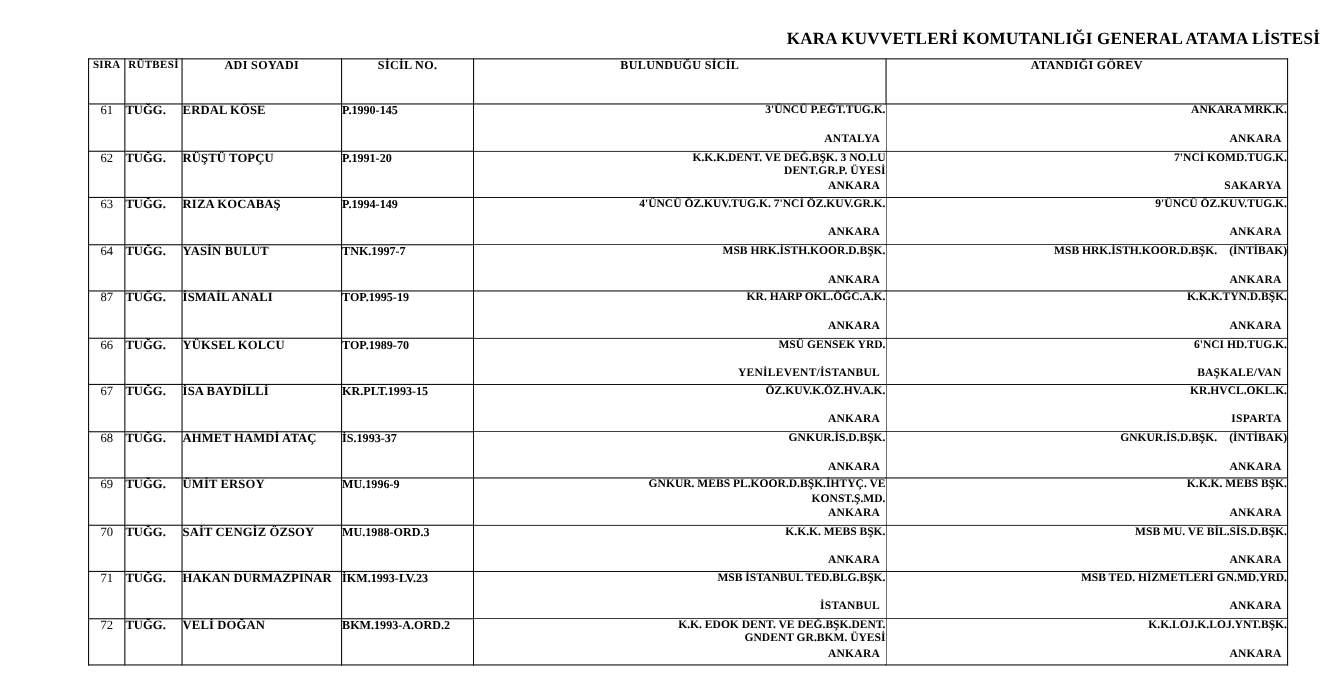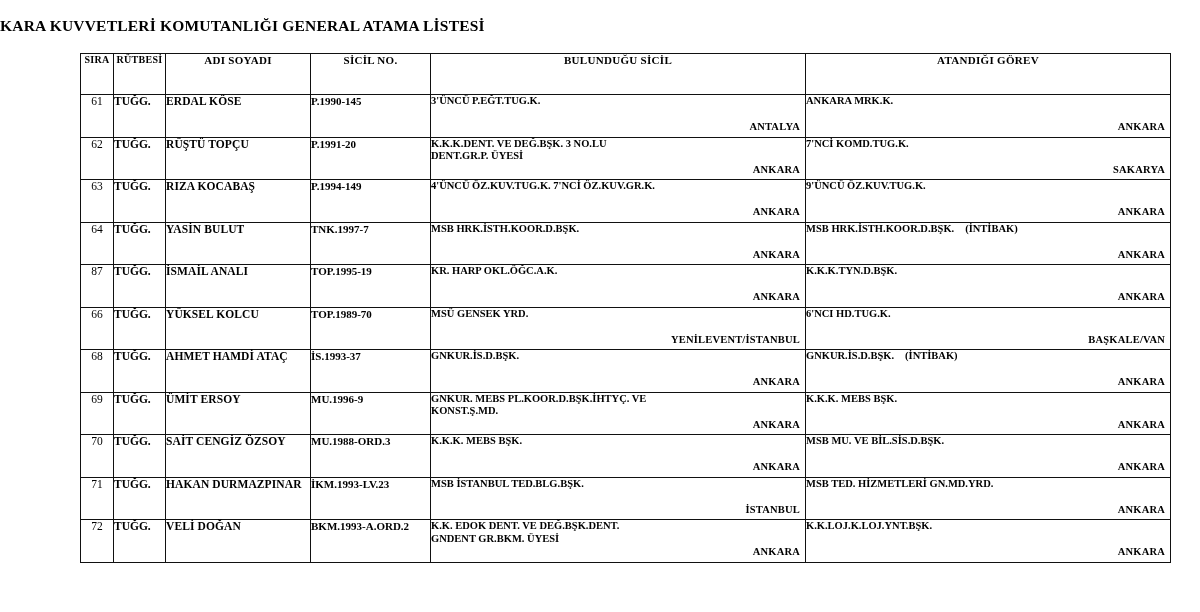--- a/index.html
+++ b/index.html
@@ -16,23 +16,23 @@
   }
   #page {
     position: relative;
     width: 1200px;
     height: 612px;
     background: #ffffff;
   }
   #doc-title {
     position: absolute;
     left: 0;
-    top: 17px;
+    top: 27px;
     width: 1200px;
-    text-align: left;
+    text-align: right;
     font-family: "Liberation Serif", serif;
     font-weight: bold;
     font-size: 15.5px;
     letter-spacing: 0.2px;
     white-space: nowrap;
   }
   #table-wrap {
     position: absolute;
     left: 80px;
     top: 53px;
@@ -102,20 +102,21 @@
   td.gorev {
     position: relative;
     font-size: 10.5px;
     font-weight: bold;
     padding: 4px 4px 0 5px;
     line-height: 12.5px;
     height: 41.5px;
   }
   .gorev-lines {
     display: block;
+    text-align: right;
   }
   .gorev-line {
     display: block;
     white-space: nowrap;
   }
   .gorev-loc {
     position: absolute;
     right: 5px;
     bottom: 3px;
     font-size: 10.5px;
@@ -259,20 +260,38 @@
               <span class="gorev-loc">YENİLEVENT/İSTANBUL</span>
             </td>
             <td class="gorev">
               <span class="gorev-lines">
                 <span class="gorev-line"><span>6'NCI HD.TUG.K.</span></span>
               </span>
               <span class="gorev-loc">BAŞKALE/VAN</span>
             </td>
           </tr>
           <tr>
+            <td class="sira">67</td>
+            <td class="rutbe">TUĞG.</td>
+            <td class="ad">İSA BAYDİLLİ</td>
+            <td class="sicil">KR.PLT.1993-15</td>
+            <td class="gorev">
+              <span class="gorev-lines">
+                <span class="gorev-line">ÖZ.KUV.K.ÖZ.HV.A.K.</span>
+              </span>
+              <span class="gorev-loc">ANKARA</span>
+            </td>
+            <td class="gorev">
+              <span class="gorev-lines">
+                <span class="gorev-line"><span>KR.HVCL.OKL.K.</span></span>
+              </span>
+              <span class="gorev-loc">ISPARTA</span>
+            </td>
+          </tr>
+          <tr>
             <td class="sira">68</td>
             <td class="rutbe">TUĞG.</td>
             <td class="ad">AHMET HAMDİ ATAÇ</td>
             <td class="sicil">İS.1993-37</td>
             <td class="gorev">
               <span class="gorev-lines">
                 <span class="gorev-line">GNKUR.İS.D.BŞK.</span>
               </span>
               <span class="gorev-loc">ANKARA</span>
             </td>

